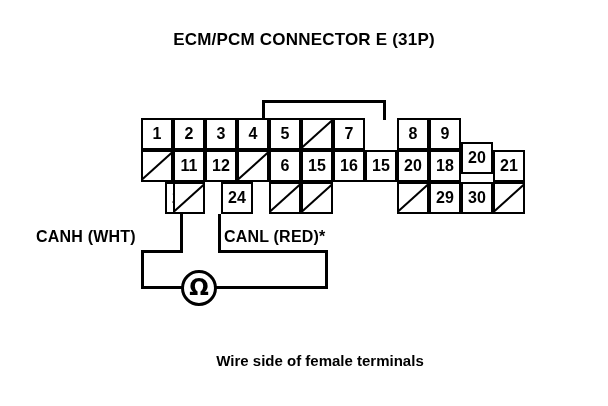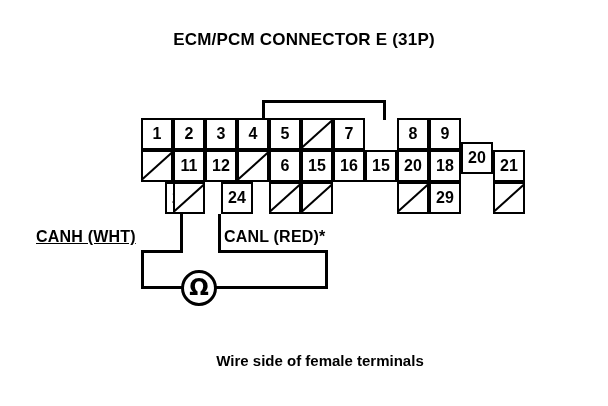--- a/index.html
+++ b/index.html
@@ -104,21 +104,21 @@
   }
 
   
   .lead-label {
     position: absolute;
     font-size: 16px;
     font-weight: bold;
     white-space: nowrap;
     letter-spacing: 0.2px;
   }
-  #label-canh { left: 36px;  top: 228px; text-decoration: underline; }
+  #label-canh { left: 36px;  top: 228px; }
   #label-canl { left: 224px; top: 228px; }
 
   
   #ohmmeter {
     position: absolute;
     left: 181px;
     top: 270px;
     width: 36px;
     height: 36px;
     box-sizing: border-box;
@@ -223,20 +223,23 @@
       <div class="cell blank" style="left: 32px; top: 64px;"></div>
       <div class="cell" style="left: 80px; top: 64px;">
         <span class="num">24</span>
       </div>
       <div class="cell blank" style="left: 128px; top: 64px;"></div>
       <div class="cell blank" style="left: 160px; top: 64px;"></div>
       <div class="cell blank" style="left: 256px; top: 64px;"></div>
       <div class="cell" style="left: 288px; top: 64px;">
         <span class="num">29</span>
       </div>
+      <div class="cell" style="left: 320px; top: 64px;">
+        <span class="num">30</span>
+      </div>
       <div class="cell blank" style="left: 352px; top: 64px;"></div>
     </div>
 
   <div class="wire-v" style="left:180px; top:214px; height:38px;"></div>
   <div class="wire-h" style="left:141px; top:250px; width:42px;"></div>
   <div class="wire-v" style="left:141px; top:250px; height:38px;"></div>
   <div class="wire-h" style="left:141px; top:286px; width:43px;"></div>
 
   <div class="wire-v" style="left:218px; top:214px; height:38px;"></div>
   <div class="wire-h" style="left:218px; top:250px; width:110px;"></div>

